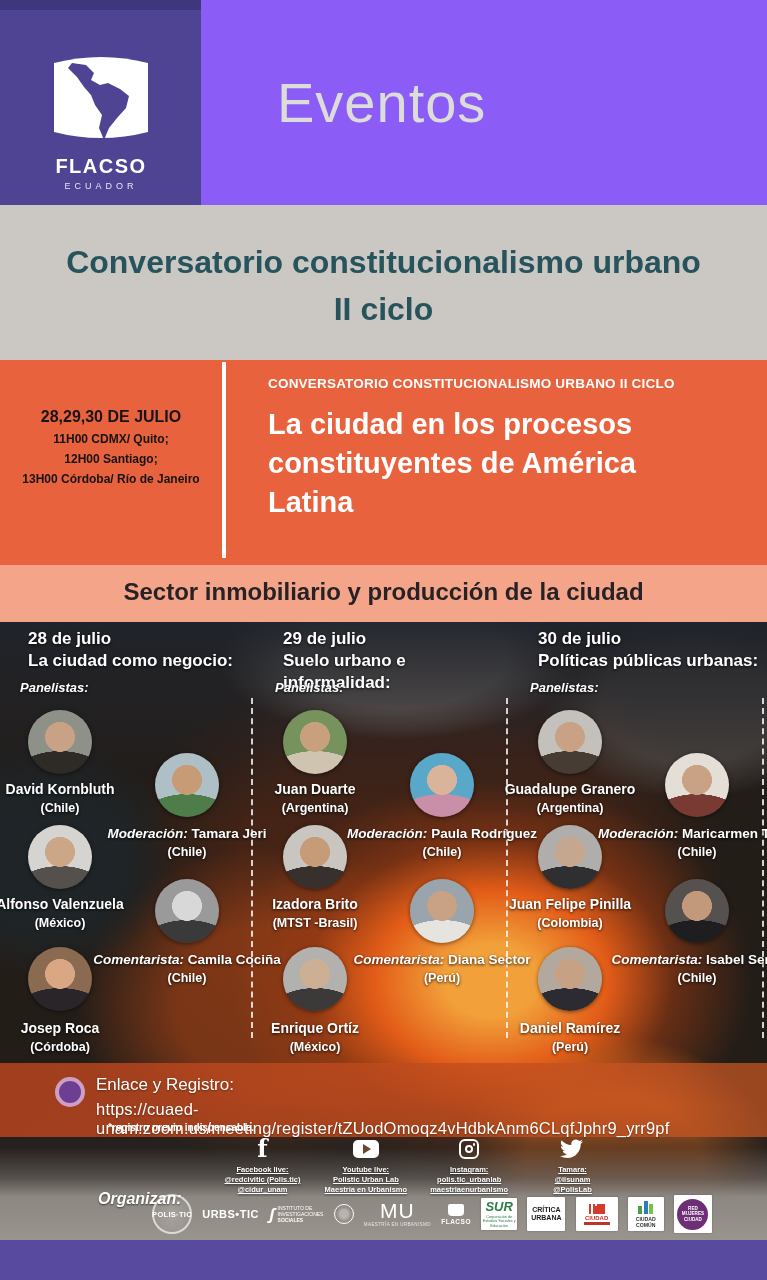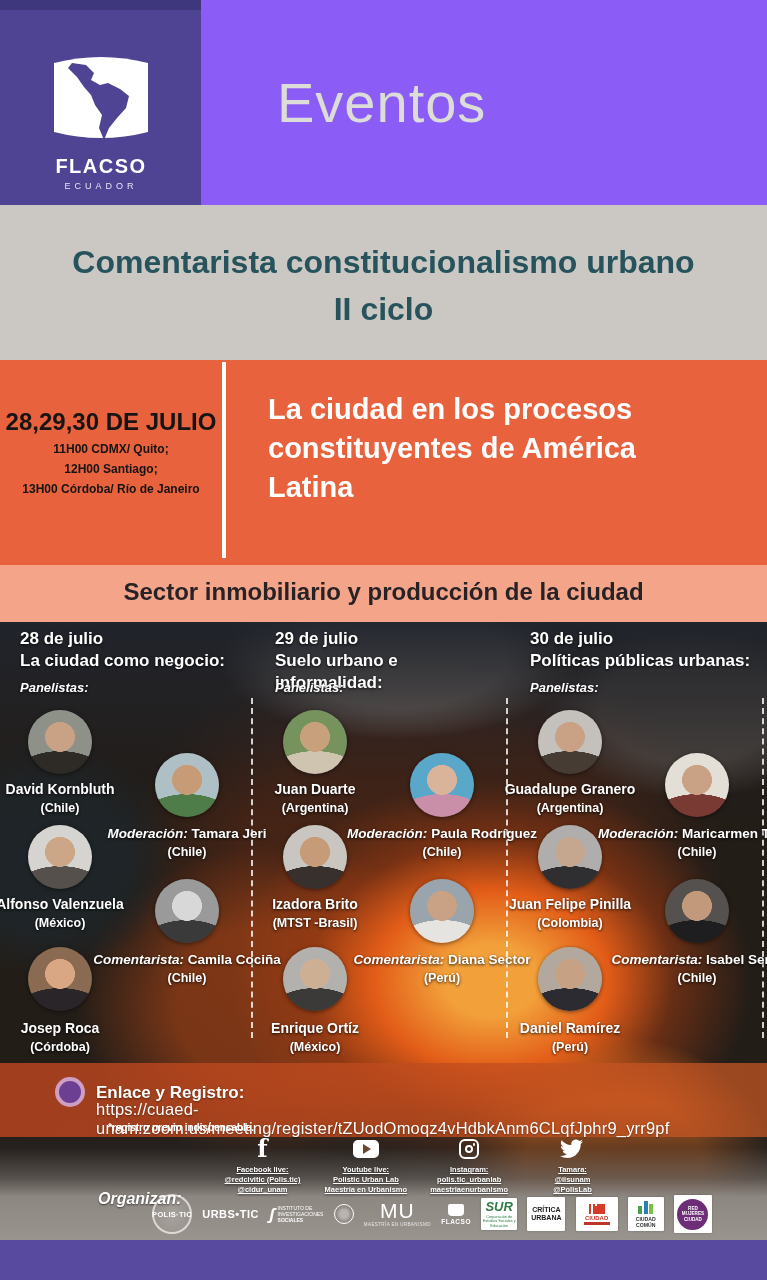--- a/index.html
+++ b/index.html
@@ -16,21 +16,21 @@
   .flacso-sub{color:#e8e4f2;font-size:9px;letter-spacing:4px;margin-top:3px;}
 
   
   .gray-band{position:absolute;left:0;top:205px;width:767px;height:155px;background:#cbc8c3;text-align:center;}
   .gray-title{color:#26535c;font-weight:bold;font-size:32px;line-height:47px;padding-top:34px;}
 
   
   .orange-section{position:absolute;left:0;top:360px;width:767px;height:205px;background:#e8623d;}
   .divider{position:absolute;left:222px;top:2px;width:4px;height:196px;background:#fff;}
   .dates-col{position:absolute;left:0;top:48px;width:222px;text-align:center;color:#161414;}
-  .dates-main{font-size:24px;font-weight:bold;letter-spacing:0;text-align:center;}
+  .dates-main{font-size:16px;font-weight:bold;letter-spacing:0;text-align:center;}
   .dates-line{font-size:12px;font-weight:bold;margin-top:6px;}
   .event-col{position:absolute;left:268px;top:16px;width:480px;color:#fff;}
   .kicker{font-size:13.5px;font-weight:bold;letter-spacing:.2px;}
   .event-title{font-size:29px;font-weight:bold;line-height:39px;margin-top:14px;width:410px;}
 
   
   .salmon-band{position:absolute;left:0;top:565px;width:767px;height:57px;background:#f4a488;text-align:center;}
   .salmon-title{color:#272226;font-weight:bold;font-size:24px;padding-top:13px;}
 
   
@@ -44,37 +44,37 @@
       radial-gradient(ellipse 160px 130px at 80% 88%, rgba(226,110,30,.75) 0 55%, rgba(0,0,0,0) 100%),
       radial-gradient(ellipse 260px 200px at 64% 58%, #f2a03a 0 18%, #e25c18 45%, rgba(160,60,18,.55) 70%, rgba(0,0,0,0) 100%),
       radial-gradient(ellipse 200px 160px at 36% 62%, rgba(150,62,22,.75) 0 50%, rgba(0,0,0,0) 100%),
       radial-gradient(ellipse 300px 240px at 55% 40%, rgba(90,40,20,.6) 0 60%, rgba(0,0,0,0) 100%),
       #231d18;}
   .dash-sep{position:absolute;top:76px;height:340px;width:0;border-left:2px dashed rgba(255,255,255,.8);}
   .sep1{left:251px;} .sep2{left:506px;} .sep3{left:762px;}
 
   .col{position:absolute;top:0;width:255px;height:618px;color:#fff;}
   .c0{left:0;} .c1{left:255px;} .c2{left:510px;}
-  .session-head{position:absolute;left:20px;top:6px;font-size:17px;font-weight:bold;line-height:22px;text-shadow:0 1px 3px rgba(0,0,0,.8);}
+  .session-head{position:absolute;left:28px;top:6px;font-size:17px;font-weight:bold;line-height:22px;text-shadow:0 1px 3px rgba(0,0,0,.8);}
   .panel-label{position:absolute;left:20px;top:58px;font-size:13px;font-weight:bold;font-style:italic;text-shadow:0 1px 3px rgba(0,0,0,.8);}
   .avatar{position:absolute;width:64px;height:64px;border-radius:50%;overflow:hidden;box-shadow:0 1px 4px rgba(0,0,0,.5);}
   .plabel{position:absolute;text-align:center;font-size:14px;font-weight:bold;line-height:18px;text-shadow:0 1px 3px rgba(0,0,0,.85);}
   .pcountry{font-weight:bold;font-size:12.5px;}
   .role{font-style:italic;}
   .pos-p1 .avatar{left:28px;top:88px;} .lab-p1{left:-10px;top:158px;width:140px;}
   .pos-p2 .avatar{left:28px;top:203px;} .lab-p2{left:-10px;top:273px;width:140px;}
   .pos-p3 .avatar{left:28px;top:325px;} .lab-p3{left:-10px;top:397px;width:140px;}
   .pos-mod .avatar{left:155px;top:131px;} .lab-mod{left:70px;top:203px;width:234px;font-size:13.5px;}
   .pos-com .avatar{left:155px;top:257px;} .lab-com{left:70px;top:329px;width:234px;font-size:13.5px;}
 
   
   .reg-band{position:absolute;left:0;top:441px;width:767px;height:74px;
     background:linear-gradient(90deg, rgba(178,66,30,.88), rgba(192,76,30,.8) 55%, rgba(200,88,36,.72));}
   .reg-bullet{position:absolute;left:55px;top:14px;width:30px;height:30px;border-radius:50%;background:#6d3f93;border:4px solid #cf9ec4;}
-  .reg-label{position:absolute;left:96px;top:12px;color:#fff;font-size:17px;font-weight:bold;text-shadow:0 1px 2px rgba(0,0,0,.4);margin-top:8px;}
+  .reg-label{position:absolute;left:96px;top:12px;color:#fff;font-size:17px;font-weight:normal;text-shadow:0 1px 2px rgba(0,0,0,.4);}
   .reg-url{position:absolute;left:96px;top:37px;color:#fff;font-size:16.5px;letter-spacing:.2px;text-shadow:0 1px 2px rgba(0,0,0,.4);}
   .reg-note{position:absolute;left:108px;top:59px;color:#fff;font-size:10px;font-weight:bold;}
 
   
   .social-row{position:absolute;left:215px;top:515px;width:405px;display:flex;justify-content:space-between;}
   .social-item{width:95px;text-align:center;color:#fff;}
   .social-icon{height:24px;display:flex;align-items:center;justify-content:center;}
   .social-lines{font-size:7.5px;font-weight:bold;line-height:10px;margin-top:4px;text-shadow:0 1px 2px rgba(0,0,0,.6);text-decoration:underline;}
   .yt-box{width:26px;height:18px;background:#fff;border-radius:5px;display:flex;align-items:center;justify-content:center;}
   .yt-tri{width:0;height:0;border-left:8px solid #6b4630;border-top:5px solid transparent;border-bottom:5px solid transparent;margin-left:2px;}
@@ -133,34 +133,35 @@
       <div class="flacso-name">FLACSO</div>
       <div class="flacso-sub">ECUADOR</div>
     </div>
   </div>
   <div class="teal-block">
     <div class="eventos">Eventos</div>
   </div>
 
   <div class="gray-band">
     <div class="gray-title">
-      <span>Comentarista constitucionalismo urbano</span><br>
+      <span>Conversatorio constitucionalismo urbano</span><br>
       <span>II ciclo</span>
     </div>
   </div>
 
   <div class="orange-section">
     <div class="dates-col">
       <div class="dates-main">28,29,30 DE JULIO</div>
       <div class="dates-line">11H00 CDMX/ Quito;</div>
       <div class="dates-line">12H00 Santiago;</div>
       <div class="dates-line">13H00 Córdoba/ Río de Janeiro</div>
     </div>
     <div class="divider"></div>
     <div class="event-col">
+      <div class="kicker">CONVERSATORIO CONSTITUCIONALISMO URBANO  II CICLO</div>
       <div class="event-title">La ciudad en los procesos constituyentes de América Latina</div>
     </div>
   </div>
 
   <div class="salmon-band">
     <div class="salmon-title">Sector inmobiliario y producción de la ciudad</div>
   </div>
 
   <div class="photo-section">
     <div class="dash-sep sep1"></div>

